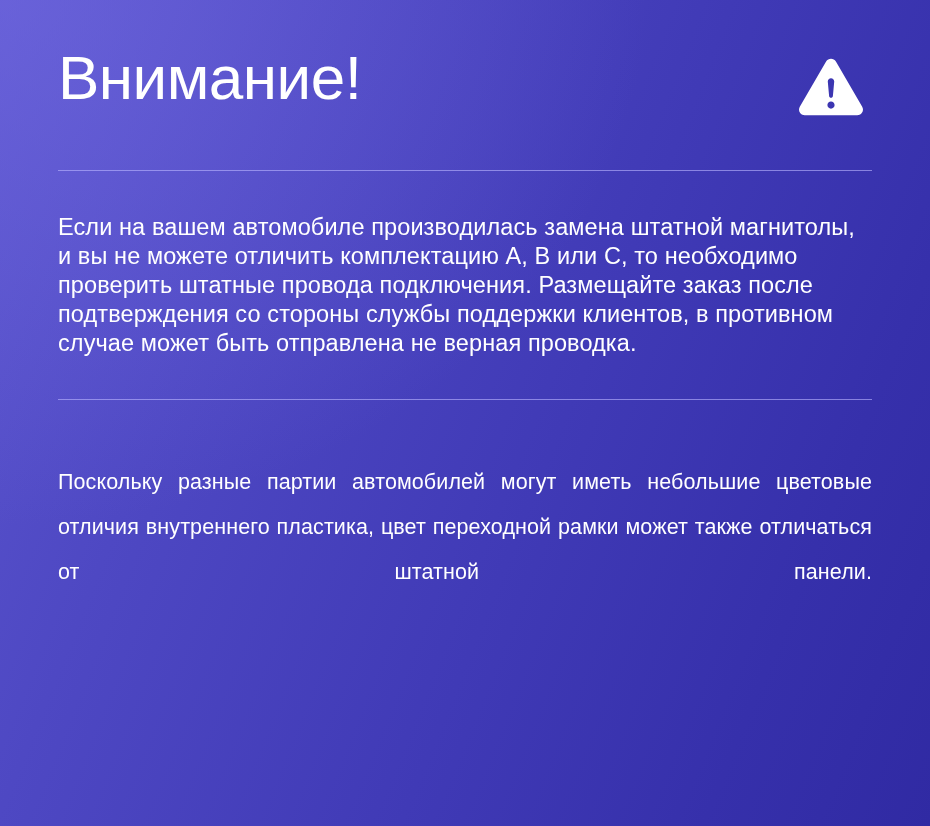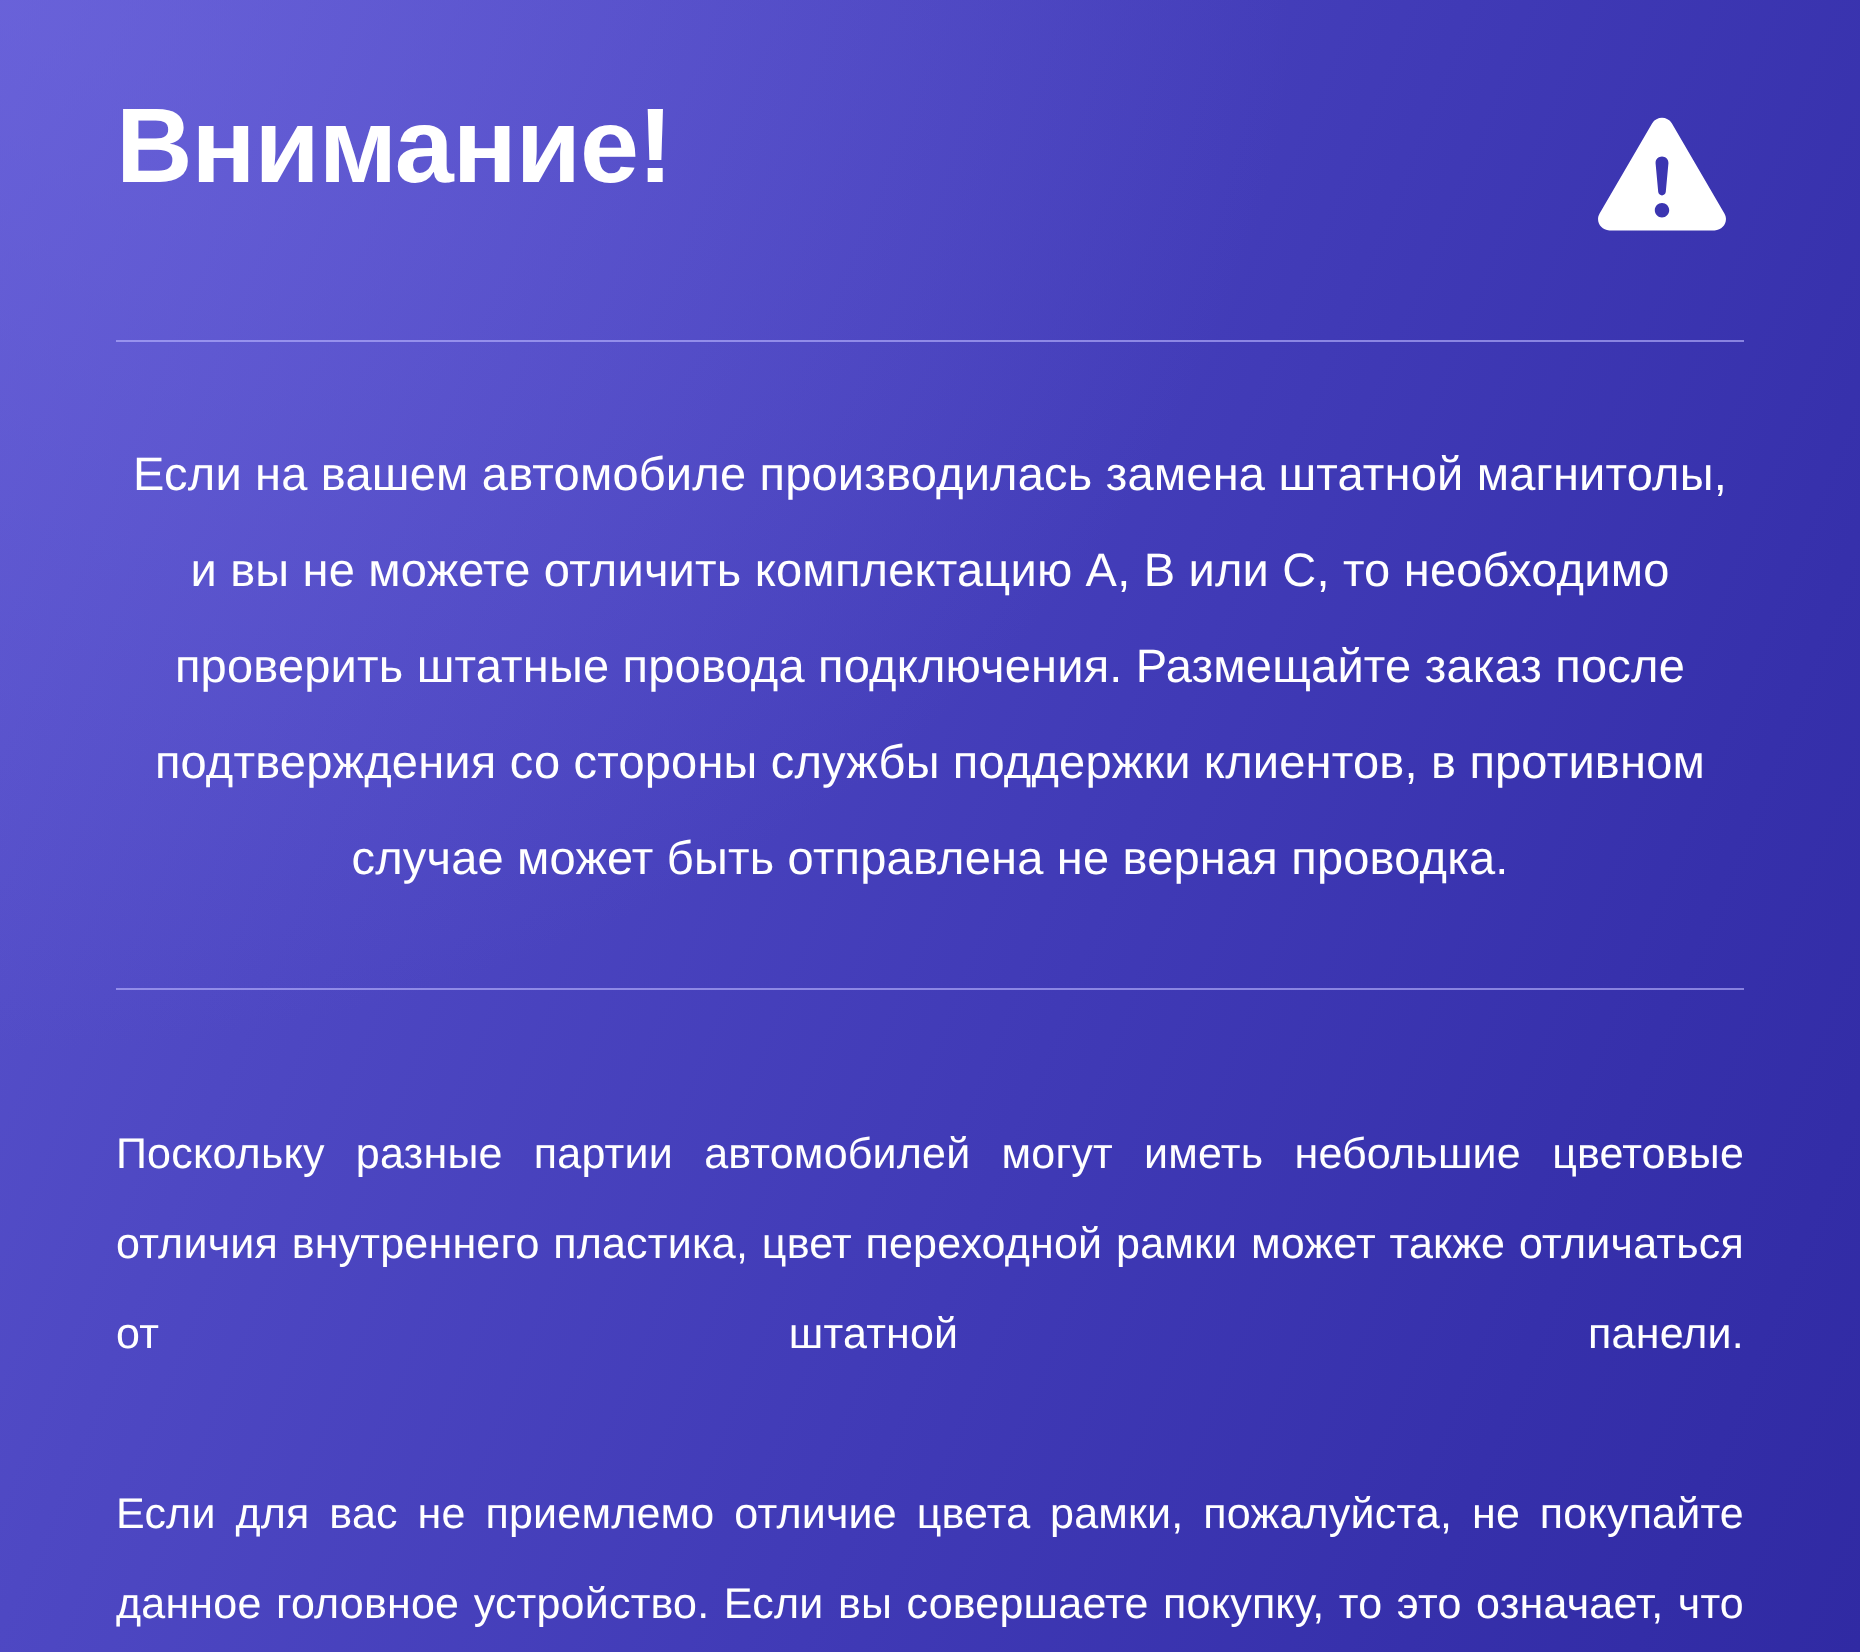--- a/index.html
+++ b/index.html
@@ -32,23 +32,23 @@
   .header {
     position: relative;
     height: 170px;
   }
 
   .title {
     position: absolute;
     left: 0;
     top: 47px;
     margin: 0;
-    font-size: 53px;
+    font-size: 62px;
     line-height: 1.0;
-    font-weight: 700;
+    font-weight: 400;
     letter-spacing: -0.5px;
     color: #ffffff;
     white-space: nowrap;
   }
 
   .warn-icon {
     position: absolute;
     right: 8px;
     top: 58px;
     width: 66px;
@@ -67,25 +67,24 @@
 
   
   .block-primary {
     padding-top: 42px;
     padding-bottom: 41px;
   }
 
   .block-primary p {
     margin: 0;
     font-size: 23.5px;
-    line-height: 48px;
+    line-height: 29px;
     font-weight: 500;
     color: #ffffff;
     letter-spacing: 0.1px;
-    text-align: center;
   }
 
   
   .block-secondary {
     padding-top: 60px;
   }
 
   .block-secondary p {
     margin: 0;
     font-size: 21.5px;
@@ -124,16 +123,15 @@
   <hr class="divider">
 
   <div class="block-primary">
     <p>Если на вашем автомобиле производилась замена штатной магнитолы, и вы не можете отличить комплектацию A, B или C, то необходимо проверить штатные провода подключения. Размещайте заказ после подтверждения со стороны службы поддержки клиентов, в противном случае может быть отправлена не верная проводка.</p>
   </div>
 
   <hr class="divider">
 
   <div class="block-secondary">
     <p>Поскольку разные партии автомобилей могут иметь небольшие цветовые отличия внутреннего пластика, цвет переходной рамки может также отличаться от штатной панели.</p>
-    <p class="para-last-loose">Если для вас не приемлемо отличие цвета рамки, пожалуйста, не покупайте данное головное устройство. Если вы совершаете покупку, то это означает, что вы принимаете возможную разницу в цвете.</p>
   </div>
 
 </div>
 
 </body></html>

